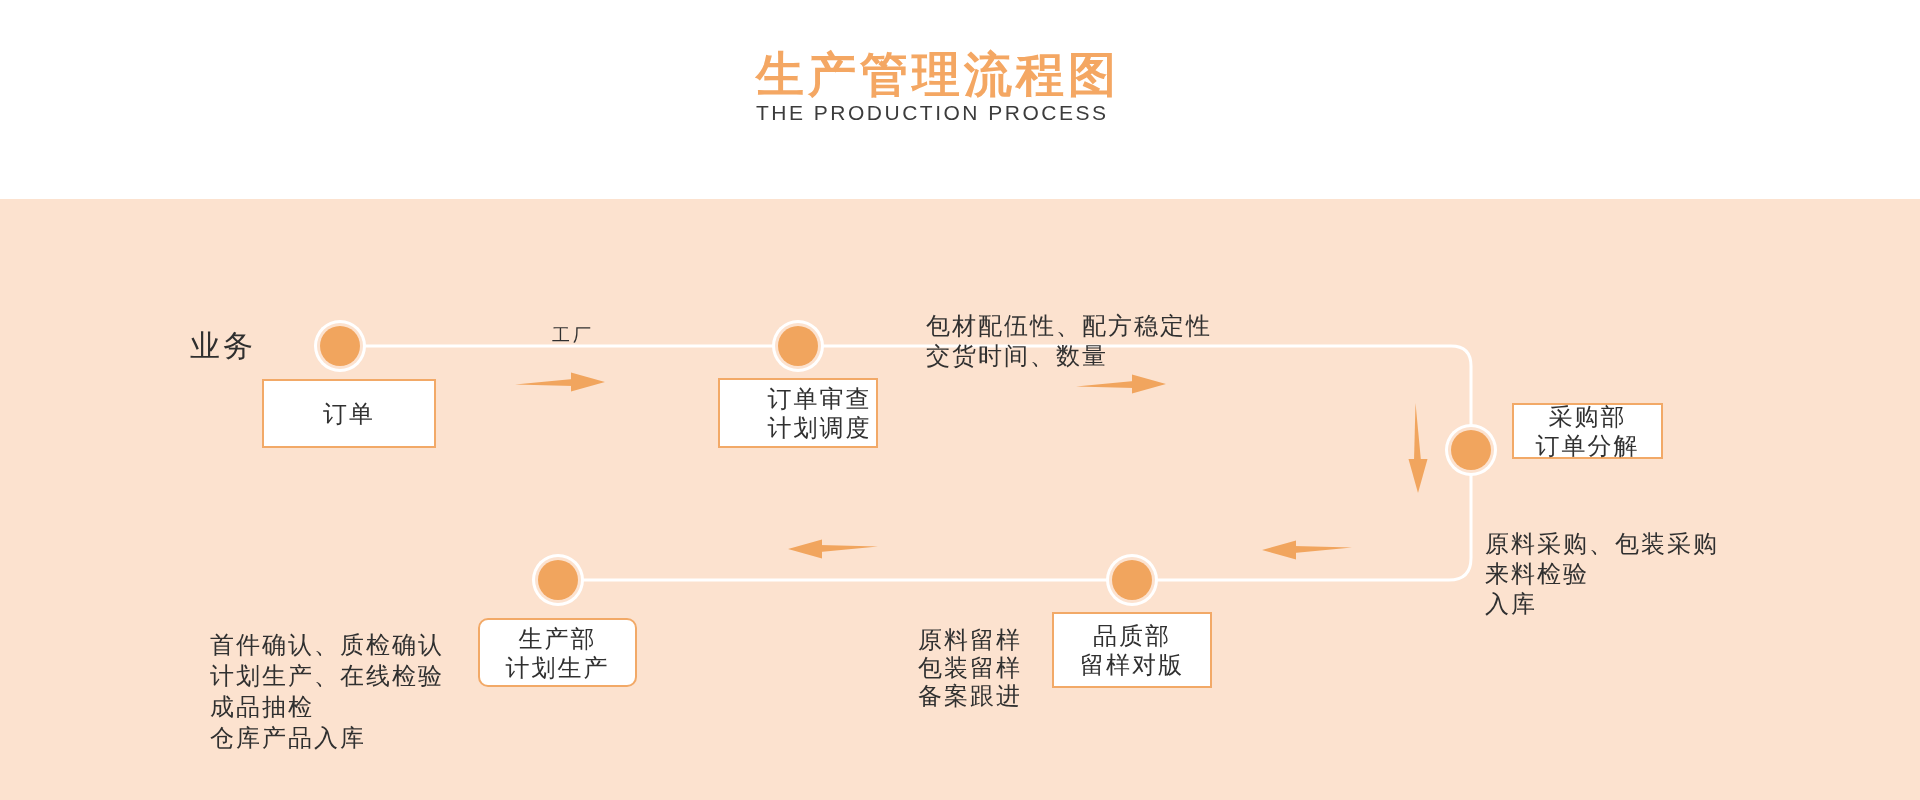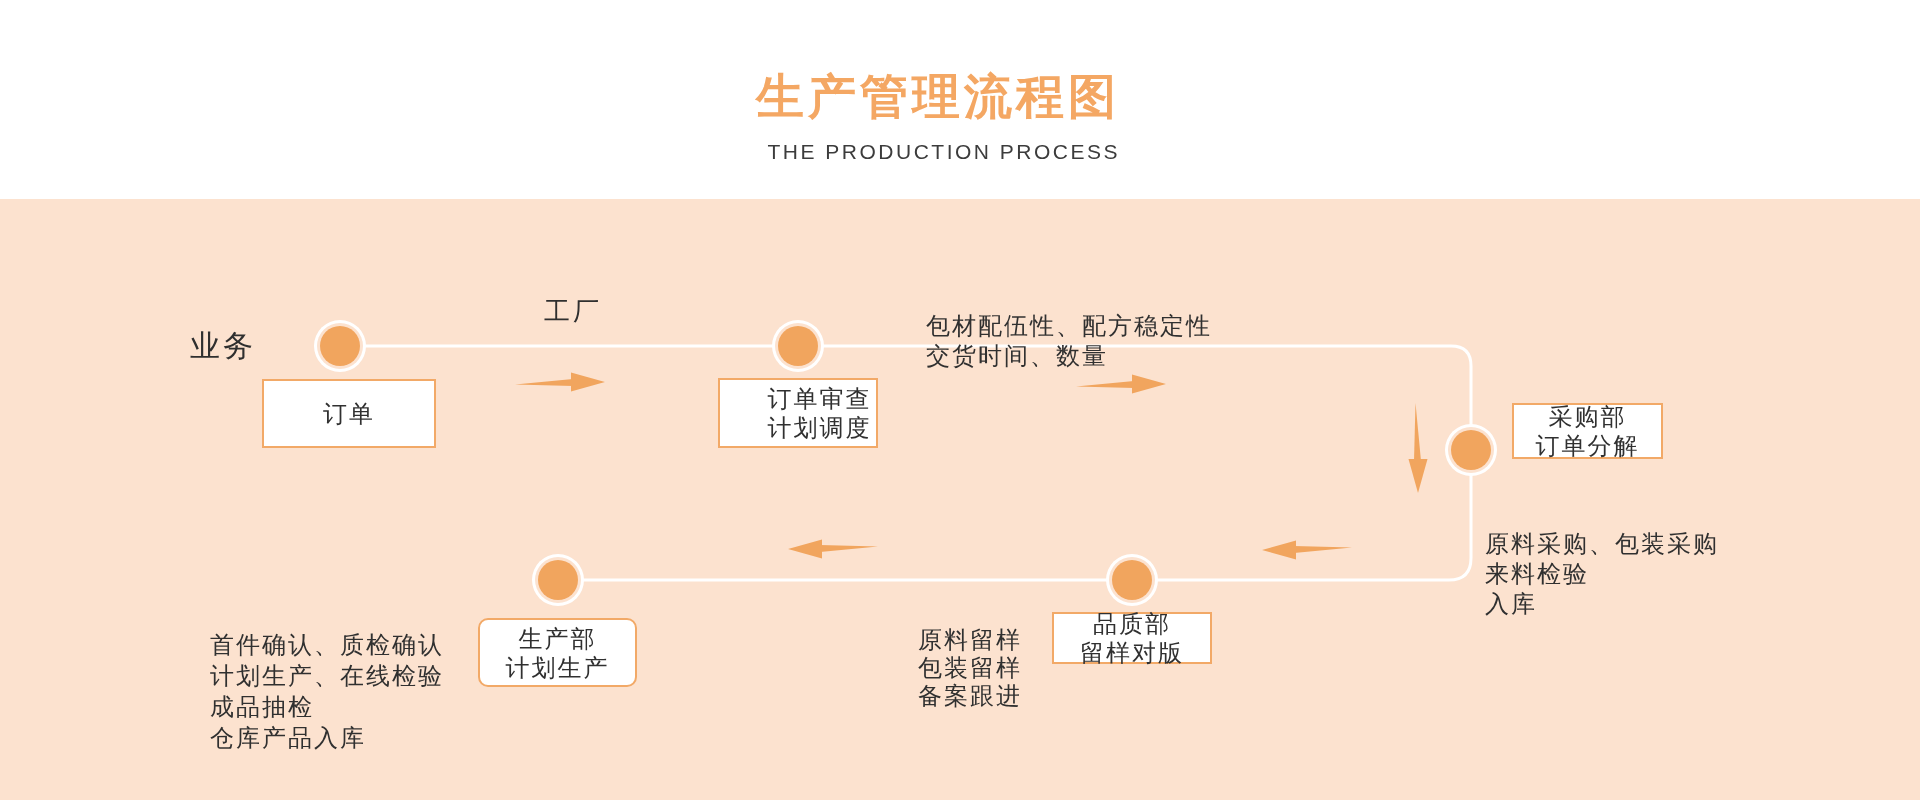--- a/index.html
+++ b/index.html
@@ -19,29 +19,28 @@
     background:#ffffff;
     overflow:hidden;
     position:relative;
   }
   .stage{position:absolute;left:0;top:0;width:1920px;height:800px;}
   .header{
     position:absolute;left:0;top:0;width:1920px;height:199px;
     background:#ffffff;
   }
   .header-inner{
-    position:absolute;left:938px;top:70px;transform:translateX(-50%);
-    text-align:right;white-space:nowrap;
+    position:absolute;left:938px;top:48px;transform:translateX(-50%);
+    text-align:left;white-space:nowrap;
   }
   .title{
     color:var(--title);
     font-size:48px;font-weight:bold;letter-spacing:4px;line-height:54px;
   }
   .subtitle{
-    margin-top:17px;
     color:var(--subtitle);
     font-size:21px;letter-spacing:2.5px;line-height:22px;font-weight:400;
   }
   .canvas{
     position:absolute;left:0;top:199px;width:1920px;height:601px;
     background:var(--background);
   }
   .connector{position:absolute;left:0;top:-199px;width:1920px;height:800px;pointer-events:none;}
   .node-circle{
     position:absolute;width:40px;height:40px;border-radius:50%;
@@ -59,28 +58,28 @@
     background:var(--panel);
     border:2px solid var(--box_border);
     display:flex;align-items:center;justify-content:center;
     text-align:center;color:var(--text);
     font-size:24px;line-height:29px;letter-spacing:2px;
     white-space:pre-line;
   }
   .b1{left:262px;top:180px;width:174px;height:69px;}
   .b2{left:718px;top:179px;width:160px;height:70px;padding-left:43px;}
   .b3{left:1512px;top:204px;width:151px;height:56px;}
-  .b4{left:1052px;top:413px;width:160px;height:52px;}
+  .b4{left:1052px;top:413px;width:160px;height:76px;}
   .b5{left:478px;top:419px;width:159px;height:69px;border-radius:10px;}
   .side-label{
     position:absolute;transform:translate(-50%,-50%);
     color:#2f2f2f;white-space:nowrap;letter-spacing:3px;
   }
   .lbl-start{left:223px;top:147px;font-size:30px;font-family:Liberation Mono, monospace;}
-  .lbl-factory{left:573px;top:112px;font-size:26px;}
+  .lbl-factory{left:573px;top:136px;font-size:18px;}
   .annotation{
     position:absolute;transform:translateX(-50%);
     color:var(--text);text-align:left;
     font-size:24px;line-height:30px;letter-spacing:2px;
     white-space:pre-line;
     margin-top:29px;
   }
   .a1{left:1069px;top:83px;}
   .a2{left:1602px;top:301px;}
   .a3{left:970px;top:398px;line-height:28px;}

